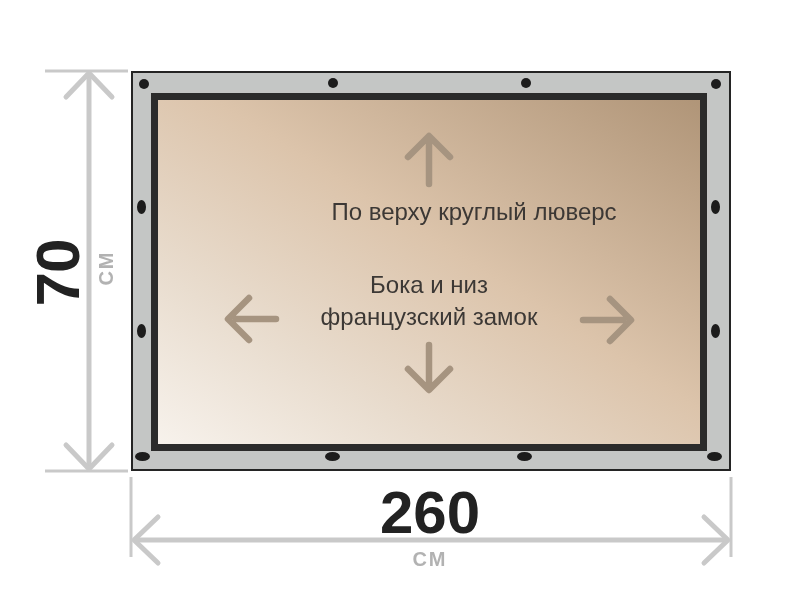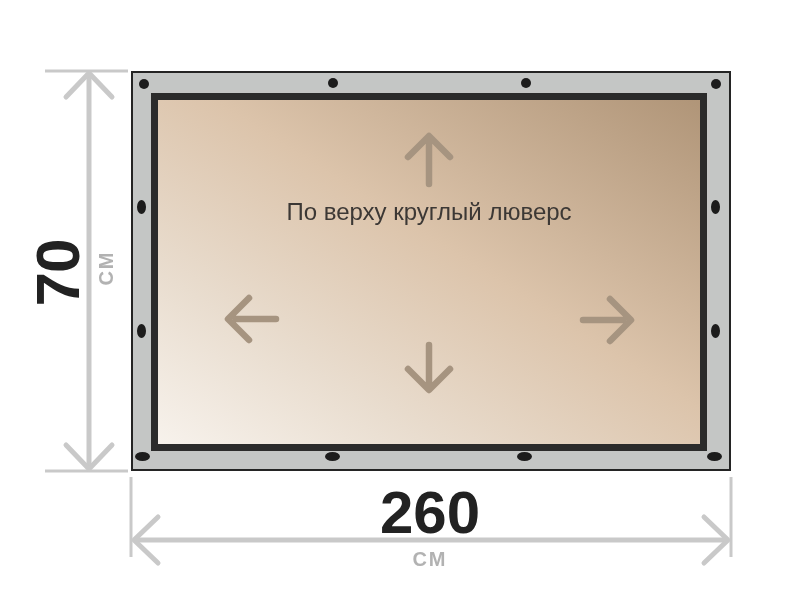--- a/index.html
+++ b/index.html
@@ -24,21 +24,21 @@
     position:absolute;left:18px;top:20px;width:556px;height:358px;
     border:7px solid #2b2b2b;box-sizing:border-box;
     background:linear-gradient(to top right,#f7f2ec 0%,#e9ddcf 25%,#dcc4ab 55%,#b09578 100%);
   }
   .arrows-svg{position:absolute;left:0;top:0;width:542px;height:344px;}
 
   .panel-label{
     position:absolute;left:0;width:100%;text-align:center;
     color:#3c3835;font-size:24px;line-height:32px;
   }
-  .label-top{top:96px;}
+  .label-top{top:96px;padding-left:45px;}
   .label-mid{top:169px;}
 
   .dim-text{position:absolute;white-space:nowrap;}
   .dim-value{color:#222222;font-weight:bold;}
   .dim-unit{color:#b2b2b2;font-weight:bold;font-size:20px;letter-spacing:2px;}
   .h-val{
     left:57px;top:273px;font-size:62px;letter-spacing:-1px;
     transform:translate(-50%,-50%) rotate(-90deg);
   }
   .h-unit{
@@ -96,20 +96,24 @@
     <div class="panel">
       <svg class="arrows-svg" viewBox="0 0 542 344" fill="none">
         <g stroke="#a69480" stroke-width="6.5" stroke-linecap="round" stroke-linejoin="round">
           <path d="M271 84 V40 M250 57 L271 36 L292 57"></path>
           <path d="M271 245 V286 M250 269 L271 290 L292 269"></path>
           <path d="M118 219 H78 M91 198 L70 219 L91 240"></path>
           <path d="M425 220 H465 M452 199 L473 220 L452 241"></path>
         </g>
       </svg>
       <div class="panel-label label-top">По верху круглый люверс</div>
+      <div class="panel-label label-mid">
+        <div>Бока и низ</div>
+        <div>французский замок</div>
+      </div>
     </div>
   </div>
 
   <div class="dim-text dim-value h-val">70</div>
   <div class="dim-text dim-unit h-unit">СМ</div>
   <div class="dim-text dim-value w-val">260</div>
   <div class="dim-text dim-unit w-unit">СМ</div>
 
 </div>
 

